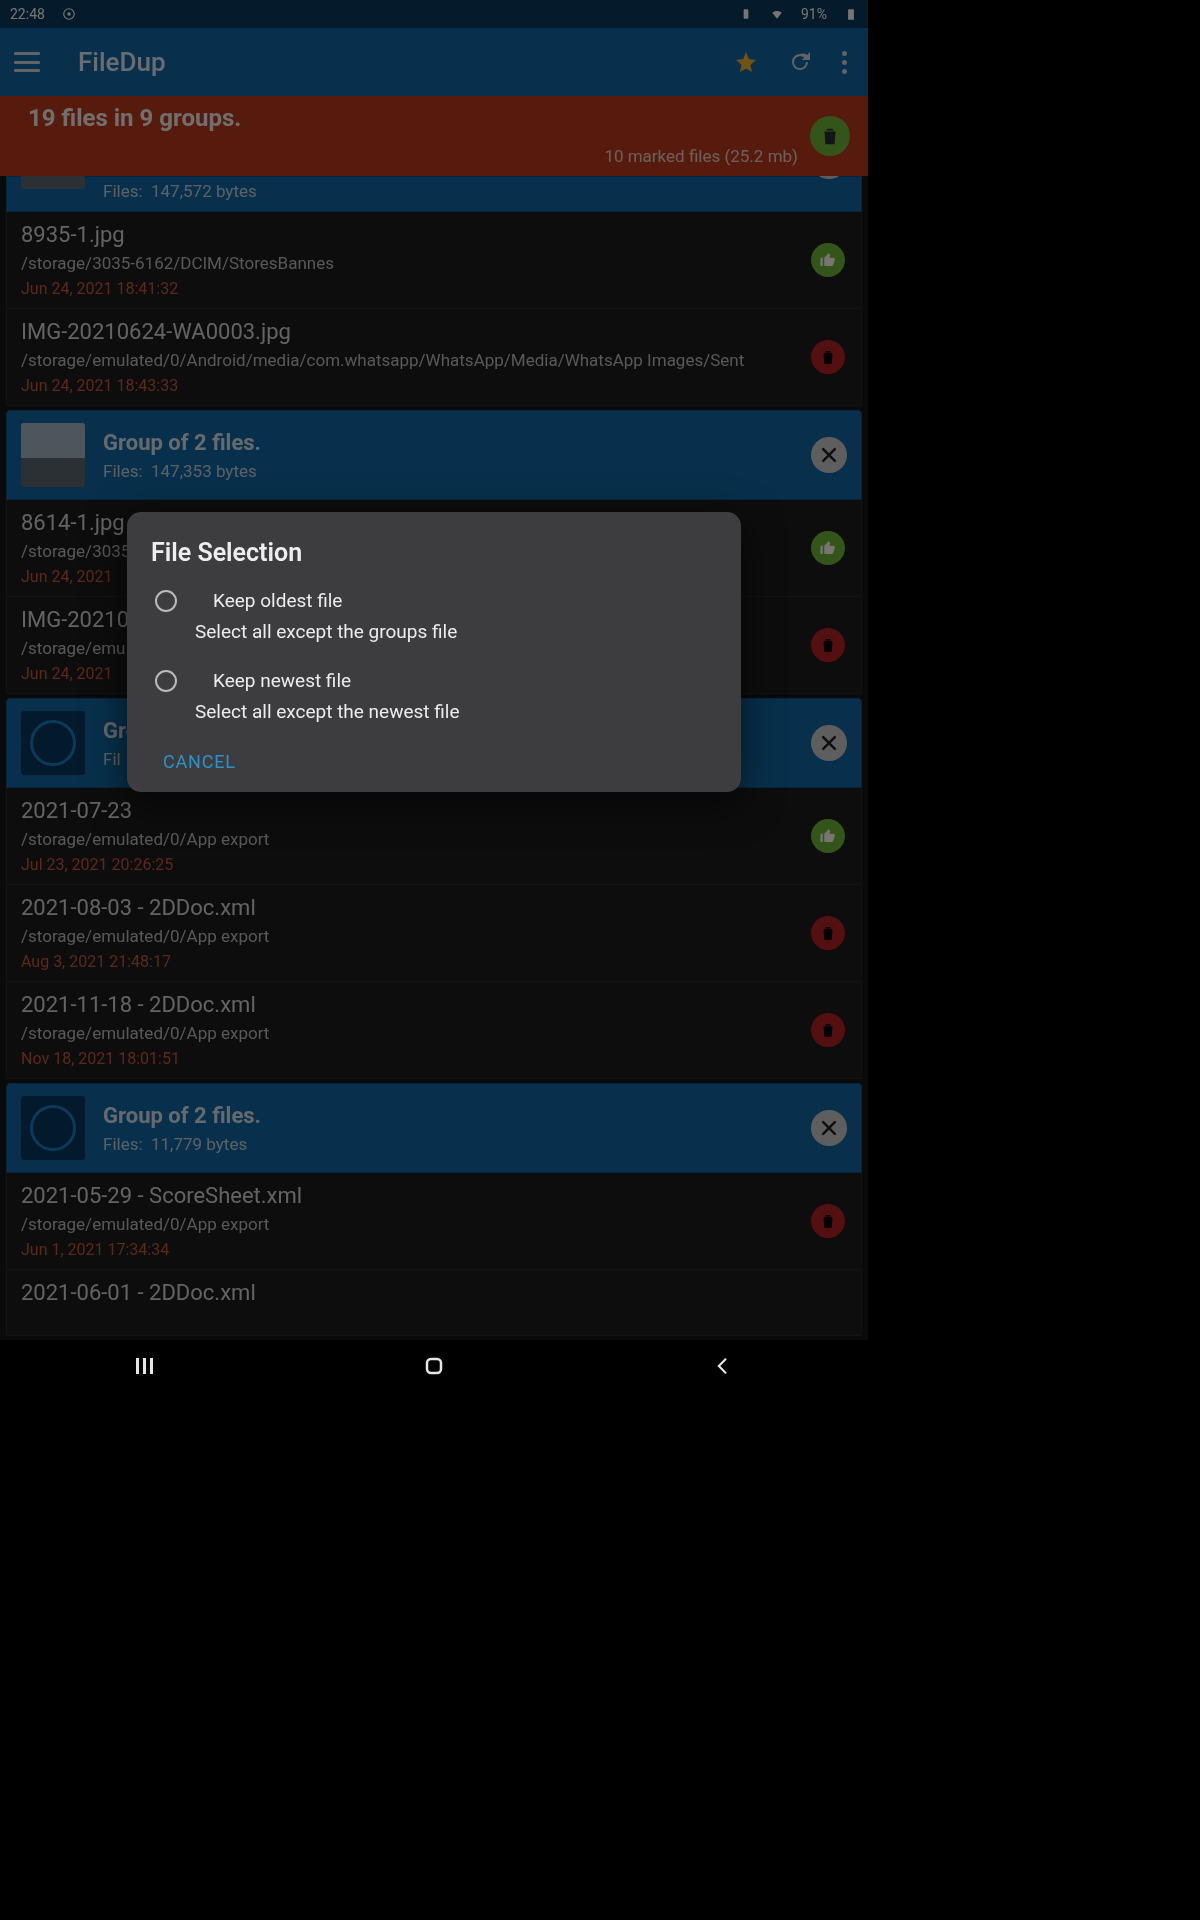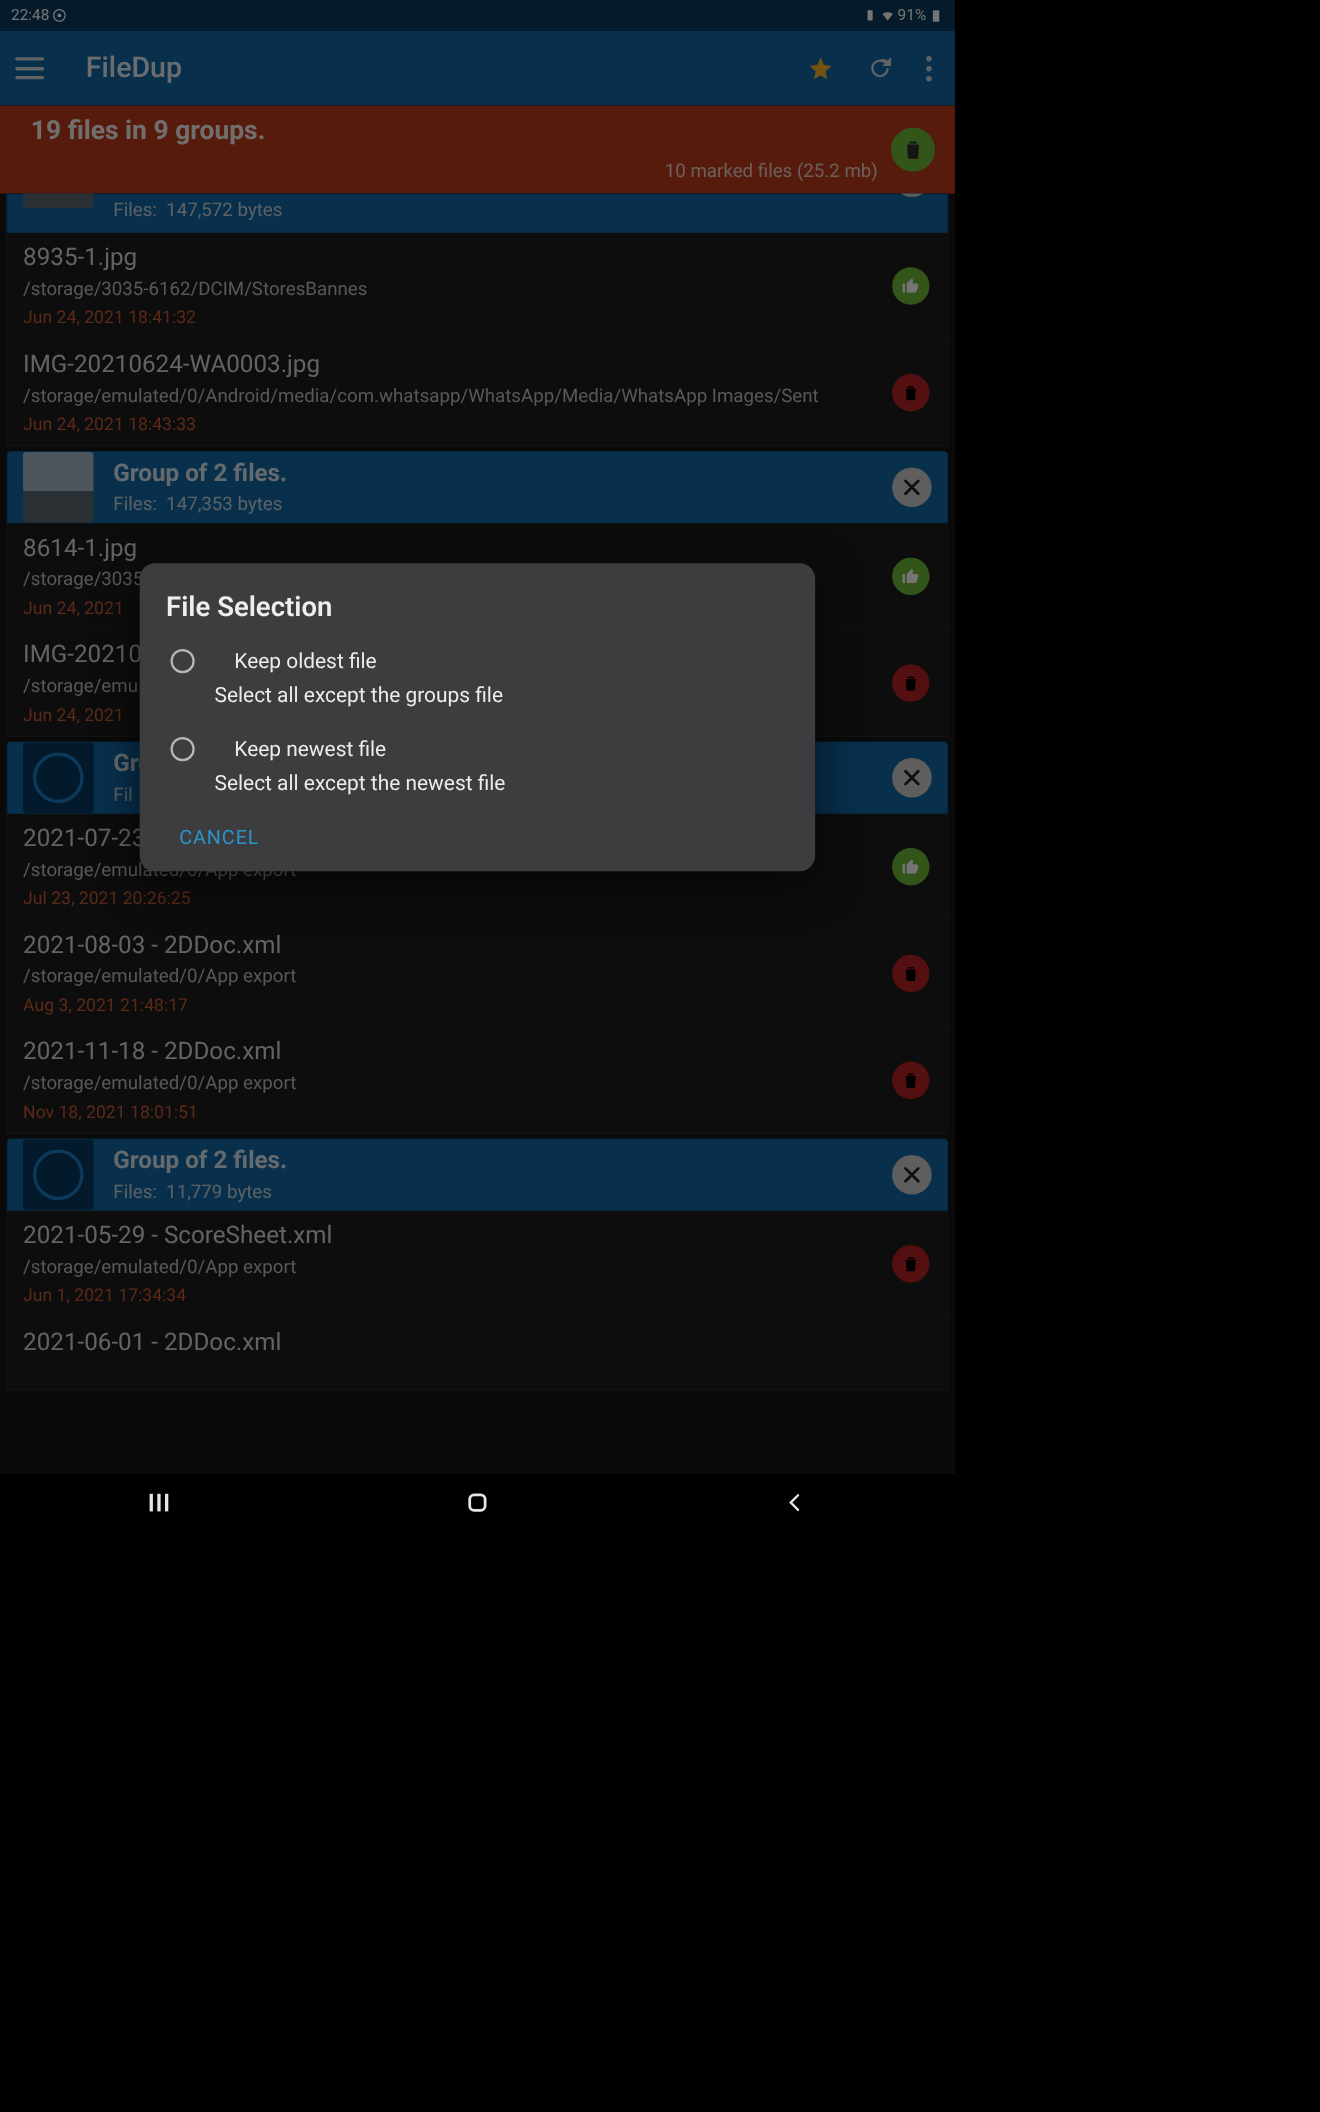--- a/index.html
+++ b/index.html
@@ -3,21 +3,21 @@
 <meta charset="utf-8">
 <style>
   * { margin: 0; padding: 0; box-sizing: border-box; font-family: Roboto, Arial, sans-serif; }
   html, body { width: 868px; height: 1392px; background: #000; overflow: hidden; }
 
   
   .statusbar {
     height: 28px; background: #0b3a5c; color: #fff; font-size: 14px;
     display: flex; align-items: center; justify-content: space-between; padding: 0 10px;
   }
-  .statusbar .left, .statusbar .right { display: flex; align-items: center; gap: 2px; }
+  .statusbar .left, .statusbar .right { display: flex; align-items: center; gap: 17px; }
   .sb-icon { width: 14px; height: 14px; }
 
   
   .appbar {
     height: 68px; background: #126aa6; display: flex; align-items: center; padding: 0 14px; gap: 12px;
   }
   .hamburger { width: 26px; height: 20px; display: flex; flex-direction: column; justify-content: space-between; }
   .hamburger span { height: 3px; background: #cfd8de; border-radius: 1px; }
   .app-title { color: #e8eef2; font-size: 26px; font-weight: 500; margin-left: 26px; flex: 1; }
   .appbar-actions { display: flex; align-items: center; gap: 30px; padding-right: 6px; }
@@ -36,21 +36,21 @@
   .summary-trash {
     position: absolute; right: 18px; top: 50%; transform: translateY(-50%);
     width: 40px; height: 40px; border-radius: 50%; background: #6fb93a;
     display: flex; align-items: center; justify-content: center;
   }
   .summary-trash svg { width: 22px; height: 22px; fill: #2e2e2e; }
 
   
   .list { height: calc(1392px - 28px - 68px - 68px - 52px); overflow: hidden; background: #161616; }
   .group-header {
-    background: #126aa6; display: flex; align-items: center; padding: 0 14px; position: relative;
+    background: #126aa6; display: flex; align-items: center; padding: 12px 14px; position: relative;
     border: 1px solid #0c5688; margin: 4px 6px 0 6px; border-radius: 4px 4px 0 0;
   }
   .group-thumb { width: 64px; height: 64px; background: #4a5a68; border-radius: 3px; margin-right: 18px; flex-shrink:0; overflow:hidden;}
   .group-thumb.house{ background:linear-gradient(#a8bcc9 55%,#5e6a72 55%);}   
   .group-thumb.doc{ background:#083a62; display:flex;align-items:center;justify-content:center;}
   .group-thumb.doc::before{content:'';width:40px;height:40px;border:3px solid #1c7fc7;border-radius:50%;display:block;}
   .group-title { color: #dbe6ee; font-size: 22px; font-weight: 700; }
   .group-sub { color: #c8d4dd; font-size: 17px; margin-top: 6px; }
   .group-close {
     position: absolute; right: 14px; top: 50%; transform: translateY(-50%);

